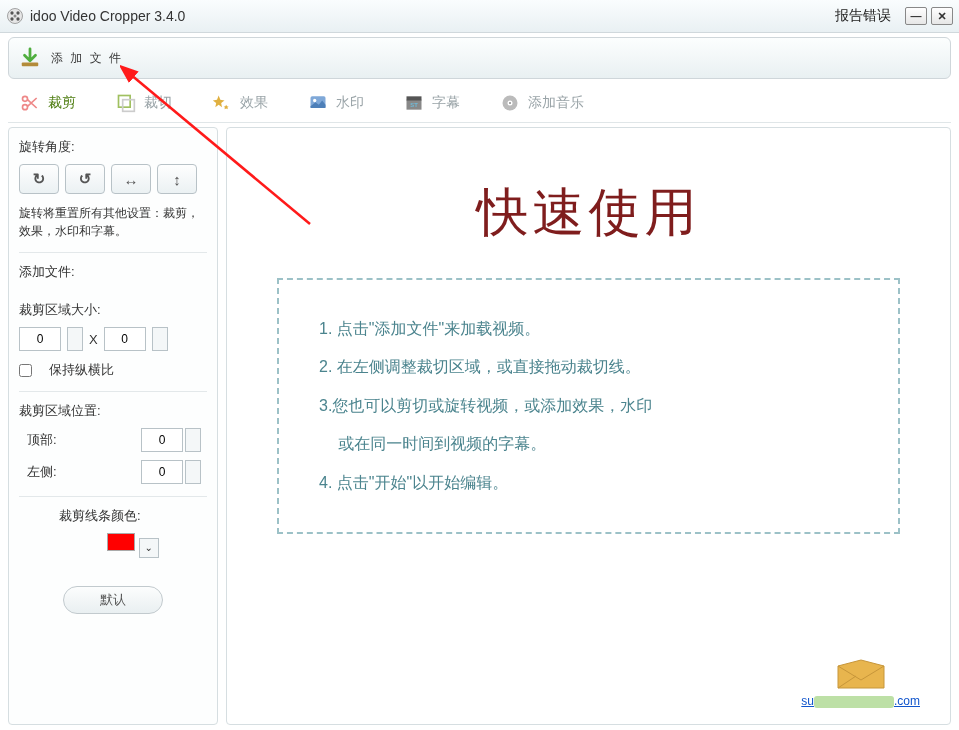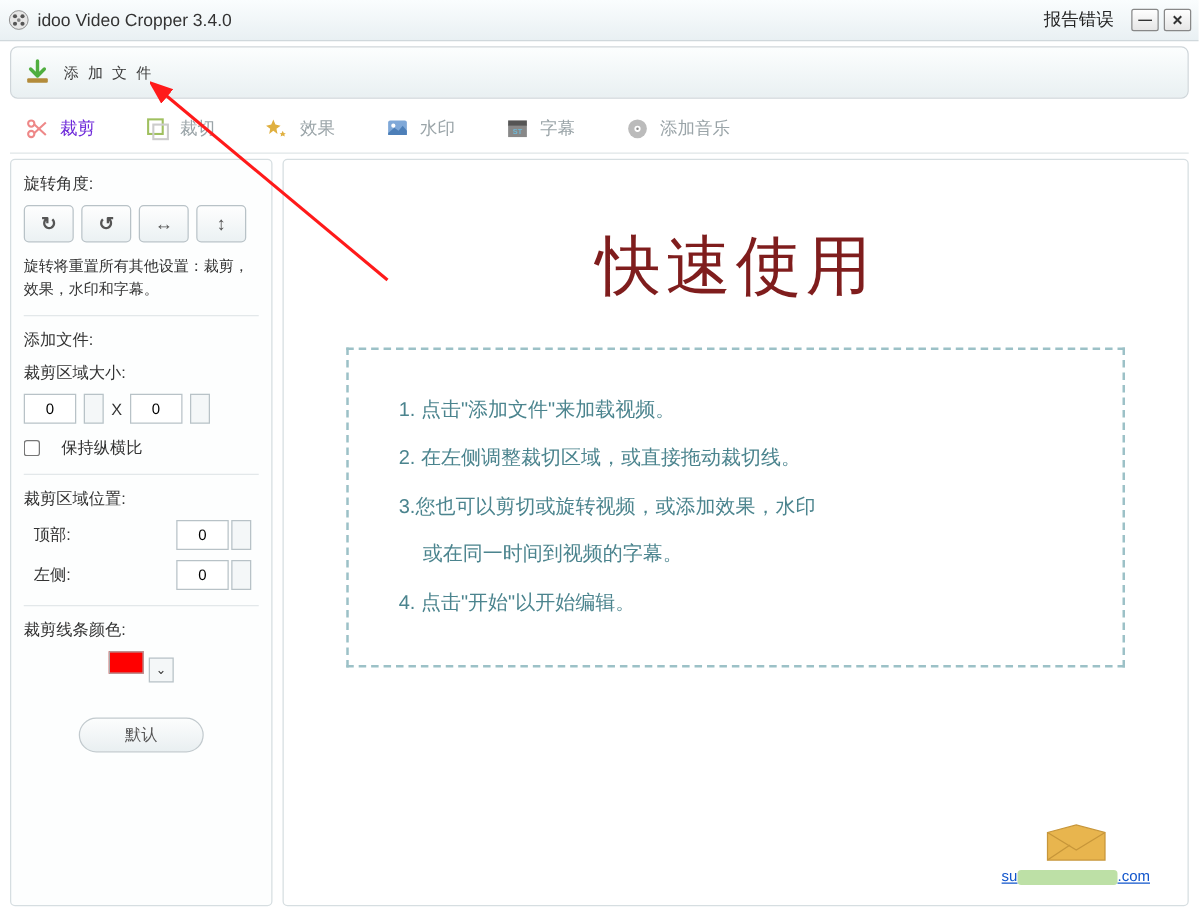--- a/index.html
+++ b/index.html
@@ -10,27 +10,27 @@
 .titlebar .spacer { flex: 1; }
 .titlebar .report { font-weight: normal; margin-right: 10px; color: #222; cursor: pointer; font-size: 14px;}
 .win-btn { width: 22px; height: 18px; border: 1px solid #888; background: linear-gradient(#fefefe,#e6e6e6); margin-left: 4px; display: flex; align-items: center; justify-content: center; font-size: 11px; font-weight: bold; cursor: pointer; border-radius: 2px;}
 
 .fileadd-bar { margin: 4px 8px; height: 42px; border: 1px solid #cfd6da; border-radius: 6px; background: linear-gradient(#fcfefe, #e9f0f2); display: flex; align-items: center; padding: 0 10px; cursor: pointer; }
 .fileadd-bar .dl-icon { width: 22px; height: 22px; margin-right: 10px; }
 .fileadd-bar .lbl { font-size: 12px; color: #3a3a3a; letter-spacing: 2px; }
 
 .tab-bar { height: 40px; margin: 0 8px; display: flex; align-items: center; padding: 0 4px 0 0; border-bottom: 1px solid #e0e6e8; }
 .tab-bar .tab { display: flex; align-items: center; padding: 6px 28px 6px 12px; color: #9aa4a8; font-size: 14px; cursor: pointer; }
-.tab-bar .tab.active { color: #6d28d9; }
+.tab-bar .tab.active { color: #4d7c0f; }
 .tab-bar .tab .icn { width: 20px; height: 20px; margin-right: 8px; }
 
 .content { display: flex; padding: 4px 8px 8px 8px; height: 610px; }
 .side { width: 210px; border: 1px solid #d6dee1; border-radius: 4px; background: #fdfefe; padding: 10px 10px; font-size: 13px; color: #333; }
 .side-section { border-bottom: 1px solid #e3e8ea; padding-bottom: 12px; margin-bottom: 10px; }
-.side-section:last-of-type { border-bottom: none; }
+.side-section:last-of-type { border-bottom: none; margin-left: 40px; }
 .side-title { margin-bottom: 8px; font-size: 13px; }
 .rot-btns { display: flex; gap: 6px; margin-bottom: 10px; }
 .rot-btn { width: 40px; height: 30px; border: 1px solid #b8c2c7; border-radius: 4px; background: linear-gradient(#fefefe,#ebf1f3); cursor: pointer; display: flex; align-items: center; justify-content: center; font-size: 15px; font-weight: bold; color: #555;}
 .note { font-size: 12px; color: #333; line-height: 1.5; }
 .num-row { display: flex; align-items: center; gap: 6px; margin-top: 6px; }
 .num-input { width: 42px; height: 24px; border: 1px solid #b8c2c7; text-align: center; font-size: 12px; }
 .spinner { width: 16px; height: 24px; border: 1px solid #b8c2c7; background: #f4f7f8; }
 .checkbox-row { display: flex; align-items: center; margin-top: 10px; gap: 17px; }
 .pos-row { display: flex; align-items: center; justify-content: space-between; margin-top: 8px; padding: 0 6px 0 8px;}
 .color-swatch { width: 28px; height: 18px; background: #ff0000; border: 1px solid #aaa; display: inline-block; }
@@ -134,21 +134,21 @@
         <div class="rot-btn">↻</div>
         <div class="rot-btn">↺</div>
         <div class="rot-btn">↔</div>
         <div class="rot-btn">↕</div>
       </div>
       <div class="note">旋转将重置所有其他设置：裁剪，效果，水印和字幕。</div>
     </div>
 
     <div class="side-section">
       <div class="side-title">添加文件:</div>
-      <div class="side-title" style="margin-top:8px">裁剪区域大小:</div>
+      <div class="side-title" style="margin-top:20px">裁剪区域大小:</div>
       <div class="num-row">
         <input class="num-input" value="0" style="">
         <div class="spinner"></div>
         <span>X</span>
         <input class="num-input" value="0" style="">
         <div class="spinner"></div>
       </div>
       <div class="checkbox-row">
         <input type="checkbox" style="">
         <span>保持纵横比</span>

